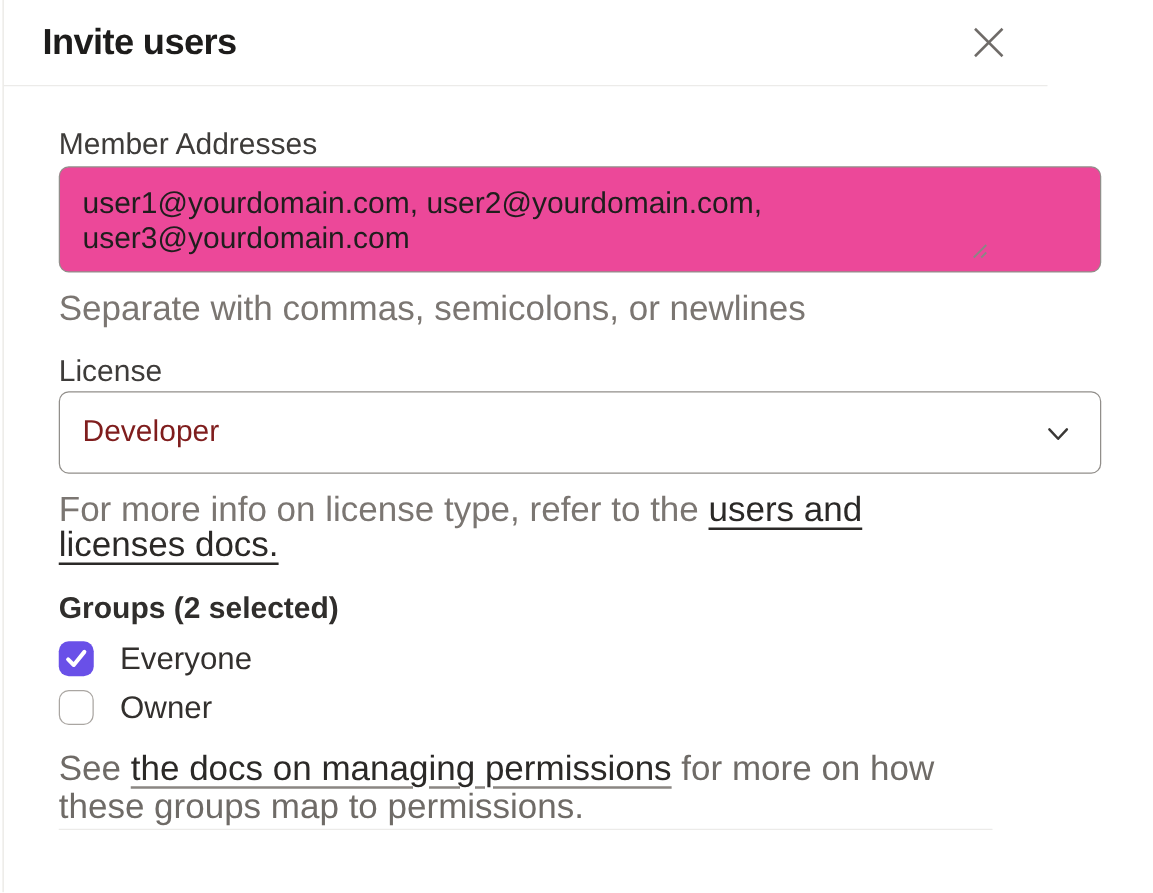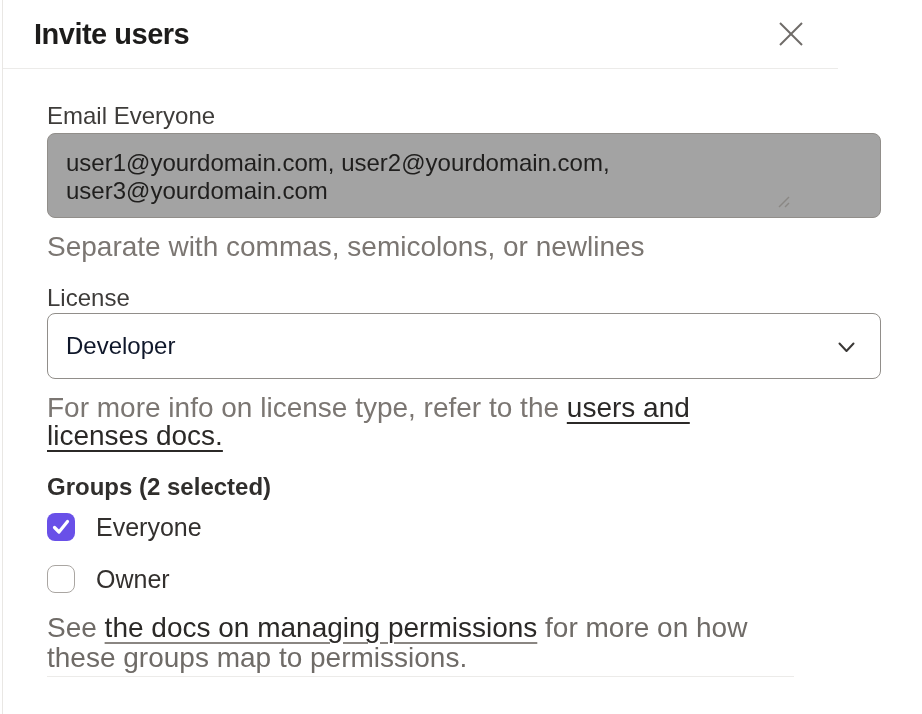--- a/index.html
+++ b/index.html
@@ -43,21 +43,21 @@
   }
   .email-textarea-wrap { position: relative; margin-top: 2px; }
   .email-textarea {
     display: block;
     width: 834px; height: 85px;
     border: 1px solid #918e8a; border-radius: 8px;
     padding: 15px 18px 12px 18px;
     font-family: "Liberation Sans", "DejaVu Sans", sans-serif;
     font-size: 24px; line-height: 28px; color: #1f1e1d;
     resize: none; outline: none; overflow: hidden;
-    background: #a3a3a3;
+    background: #ec4899;
   }
   .resize-handle { position: absolute; right: 4px; bottom: 6px; }
 
   .helper-text {
     margin-top: 15px;
     font-size: 28px; line-height: 28px;
     color: #7b7672;
   }
   .inline-link {
     color: #2b2927; font-weight: 400;
@@ -68,29 +68,29 @@
   }
   .label-license { margin-top: 22px; }
 
   .select-box {
     margin-top: 0;
     position: relative;
     width: 834px; height: 66px;
     border: 1px solid #918e8a; border-radius: 8px;
     display: flex; align-items: center;
     padding-left: 18px;
-    font-size: 24px; color: #0f172a;
+    font-size: 24px; color: #7f1d1d;
     background: #ffffff;
     cursor: pointer;
   }
   .select-chevron { position: absolute; right: 25px; top: 28px; }
 
   .label-groups { margin-top: 22px; font-weight: 700; color: #302e2c; }
 
-  .group-list { margin-top: 11px; display: flex; flex-direction: column; gap: 24px; }
+  .group-list { margin-top: 11px; display: flex; flex-direction: column; gap: 11px; }
   .group-row { display: flex; align-items: center; gap: 21px; cursor: pointer; }
   .checkbox {
     width: 28px; height: 28px; flex: 0 0 28px;
     border: 1.5px solid #aaa6a2; border-radius: 8px;
     background: #ffffff;
     display: flex; align-items: center; justify-content: center;
   }
   .checkbox .check-icon { display: none; }
   .checkbox.checked {
     border: none;
@@ -125,21 +125,21 @@
         <svg width="26" height="26" viewBox="0 0 26 26">
           <line x1="2" y1="2" x2="24" y2="24" stroke="#6f6b68" stroke-width="2"></line>
           <line x1="24" y1="2" x2="2" y2="24" stroke="#6f6b68" stroke-width="2"></line>
         </svg>
       </span>
     </button>
   </div>
 
   <div class="modal-body">
 
-    <div class="field-label">Email Everyone</div>
+    <div class="field-label">Member Addresses</div>
 
     <div class="email-textarea-wrap">
       <textarea class="email-textarea" spellcheck="false" style="">user1@yourdomain.com, user2@yourdomain.com,
 user3@yourdomain.com</textarea>
       <span class="resize-handle">
         <svg width="13" height="13" viewBox="0 0 13 13">
           <line x1="2" y1="12" x2="12" y2="2" stroke="#8a8784" stroke-width="1.5"></line>
           <line x1="8" y1="12" x2="12" y2="8" stroke="#8a8784" stroke-width="1.5"></line>
         </svg>
       </span>

